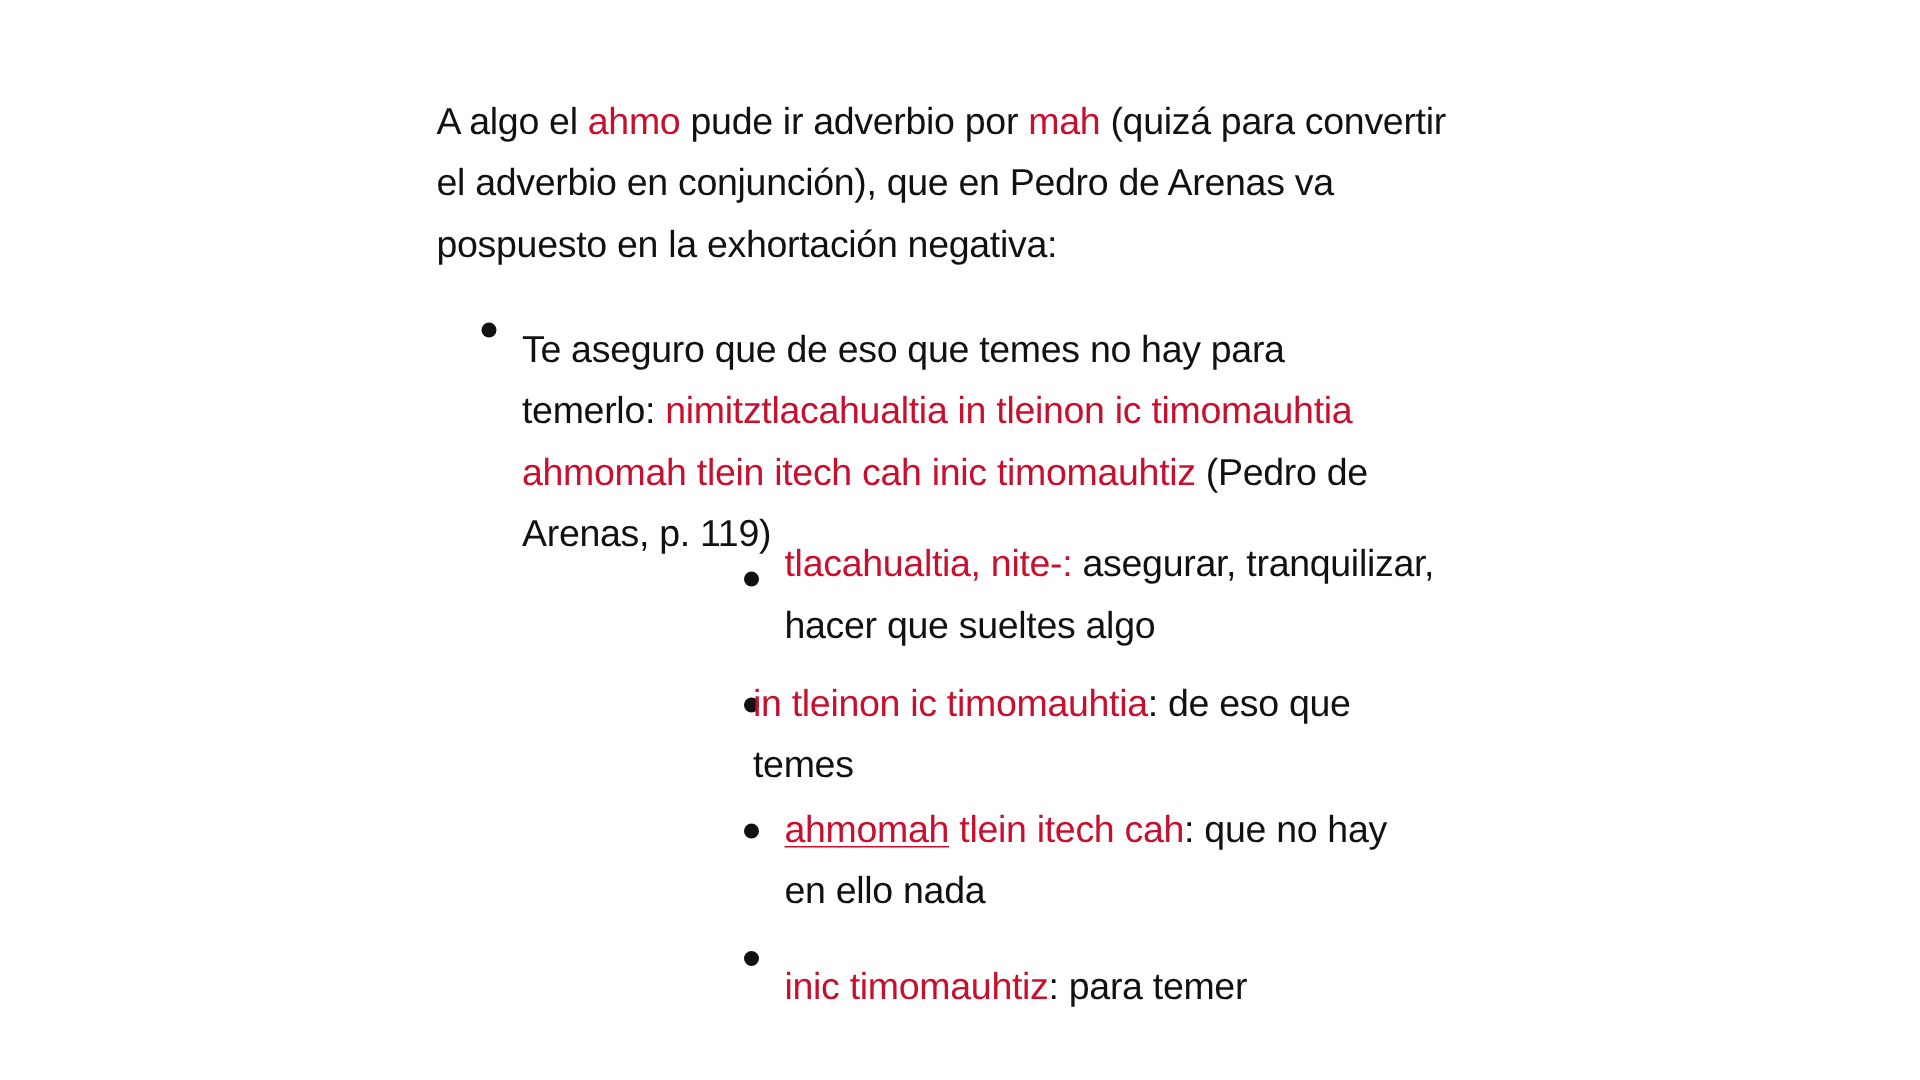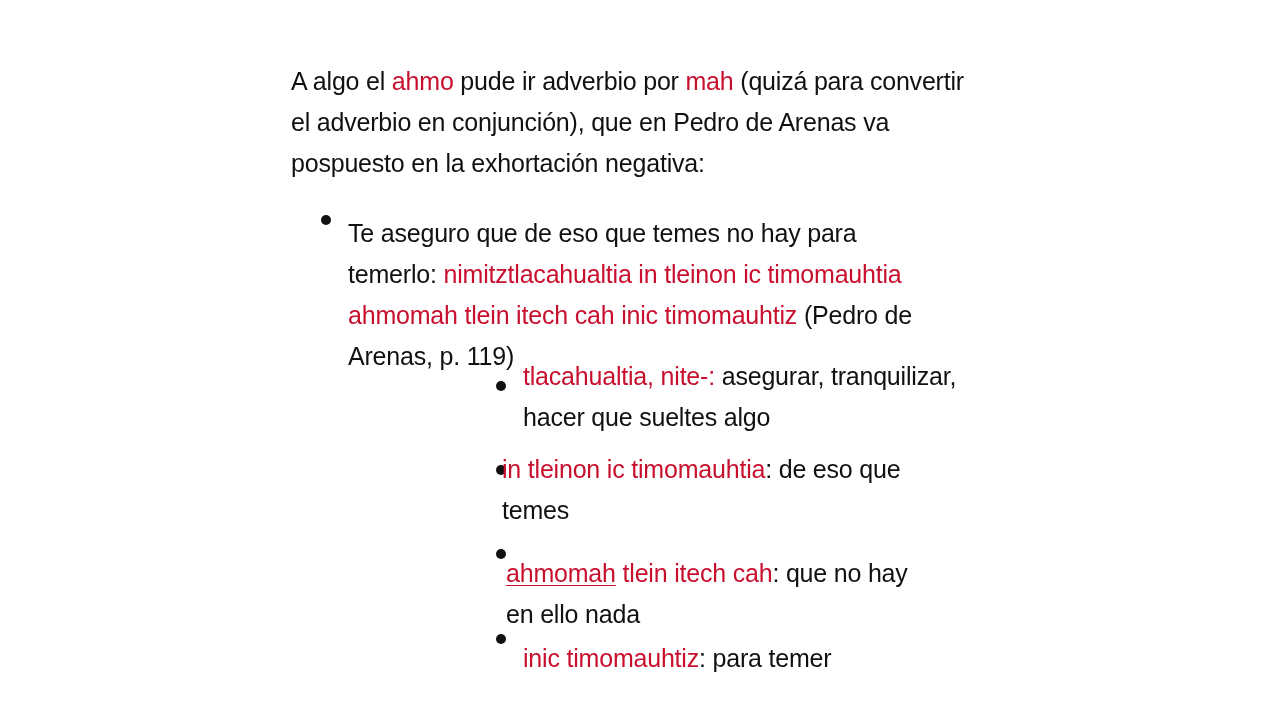--- a/index.html
+++ b/index.html
@@ -62,21 +62,21 @@
     <p class="text-block" style="left:523px; top:356px; width:450px;"><span class="red">tlacahualtia, nite-:</span><span> asegurar, tranquilizar, hacer que sueltes algo</span></p>
   </div>
 
   <div class="lvl2">
     <span class="dot" style="top:465px;"></span>
     <p class="text-block" style="left:502px; top:449px; width:430px;"><span class="red">in tleinon ic timomauhtia</span><span>: de eso que temes</span></p>
   </div>
 
   <div class="lvl2">
     <span class="dot" style="top:549px;"></span>
-    <p class="text-block" style="left:506px; top:533px; width:430px;margin-top:20px;"><span class="red u">ahmomah</span><span class="red"> tlein itech cah</span><span>: que no hay en ello nada</span></p>
+    <p class="text-block" style="left:523px; top:533px; width:430px;"><span class="red u">ahmomah</span><span class="red"> tlein itech cah</span><span>: que no hay en ello nada</span></p>
   </div>
 
   <div class="lvl2">
     <span class="dot" style="top:634px;"></span>
     <p class="text-block" style="left:523px; top:618px; width:430px;margin-top:20px;"><span class="red">inic timomauhtiz</span><span>: para temer</span></p>
   </div>
 
 </div>
 
 </body></html>

